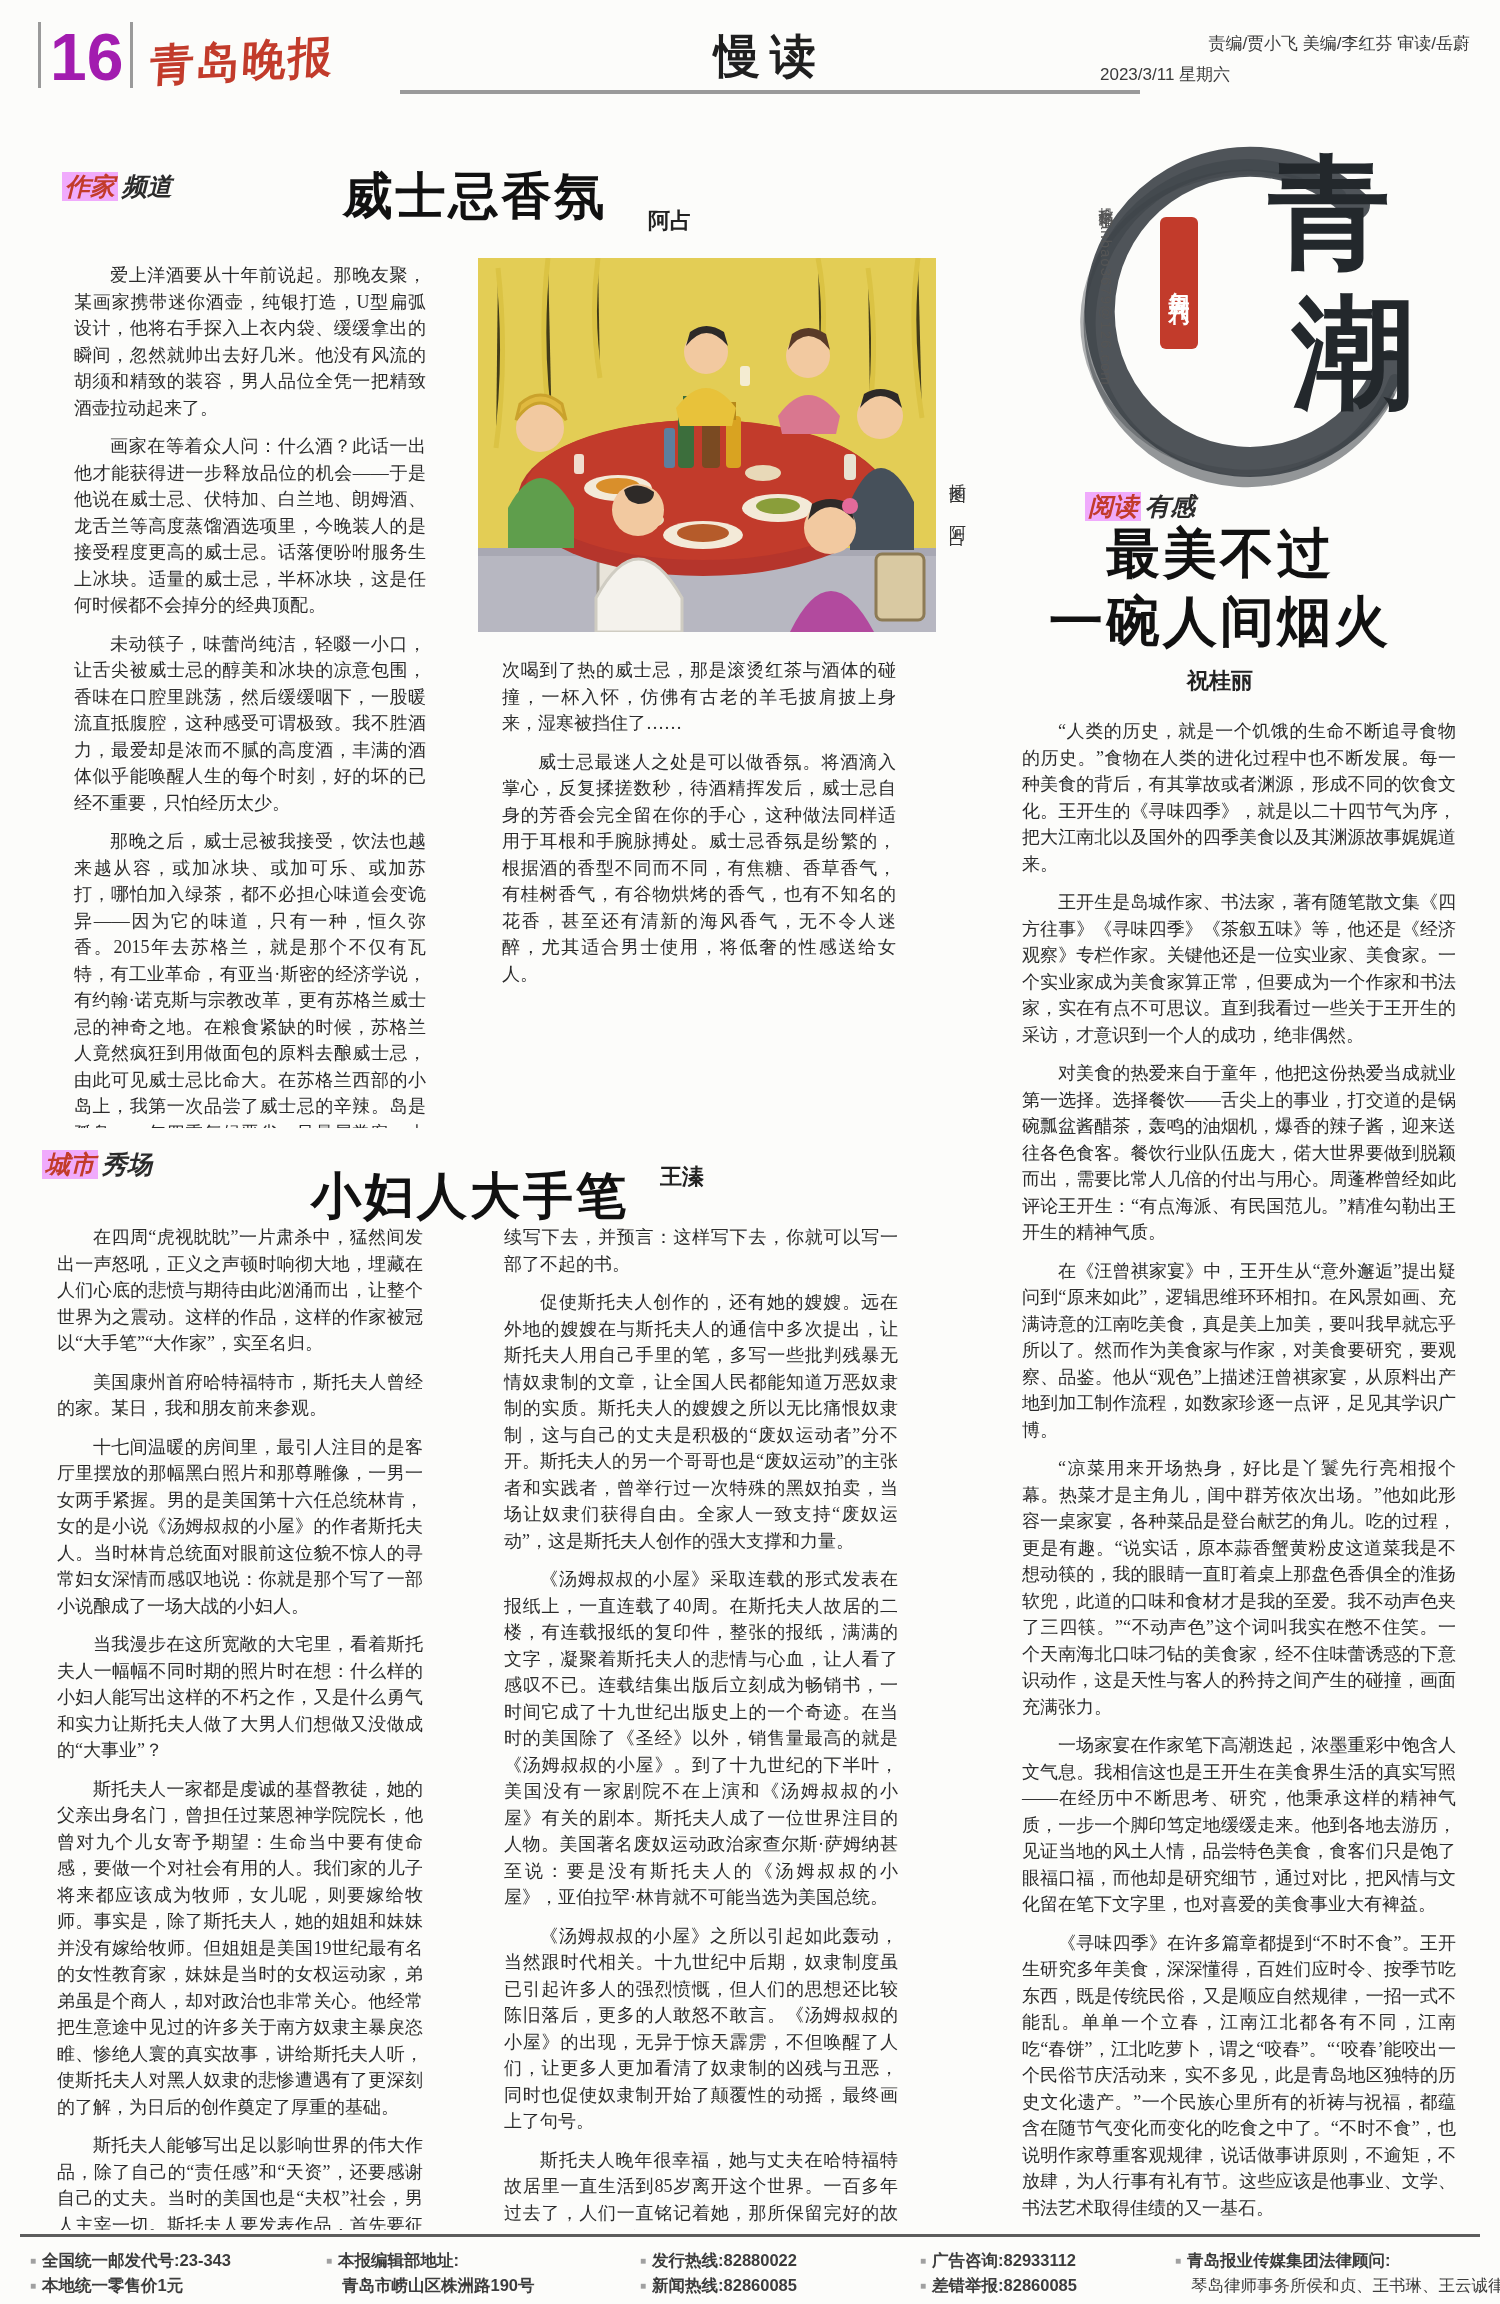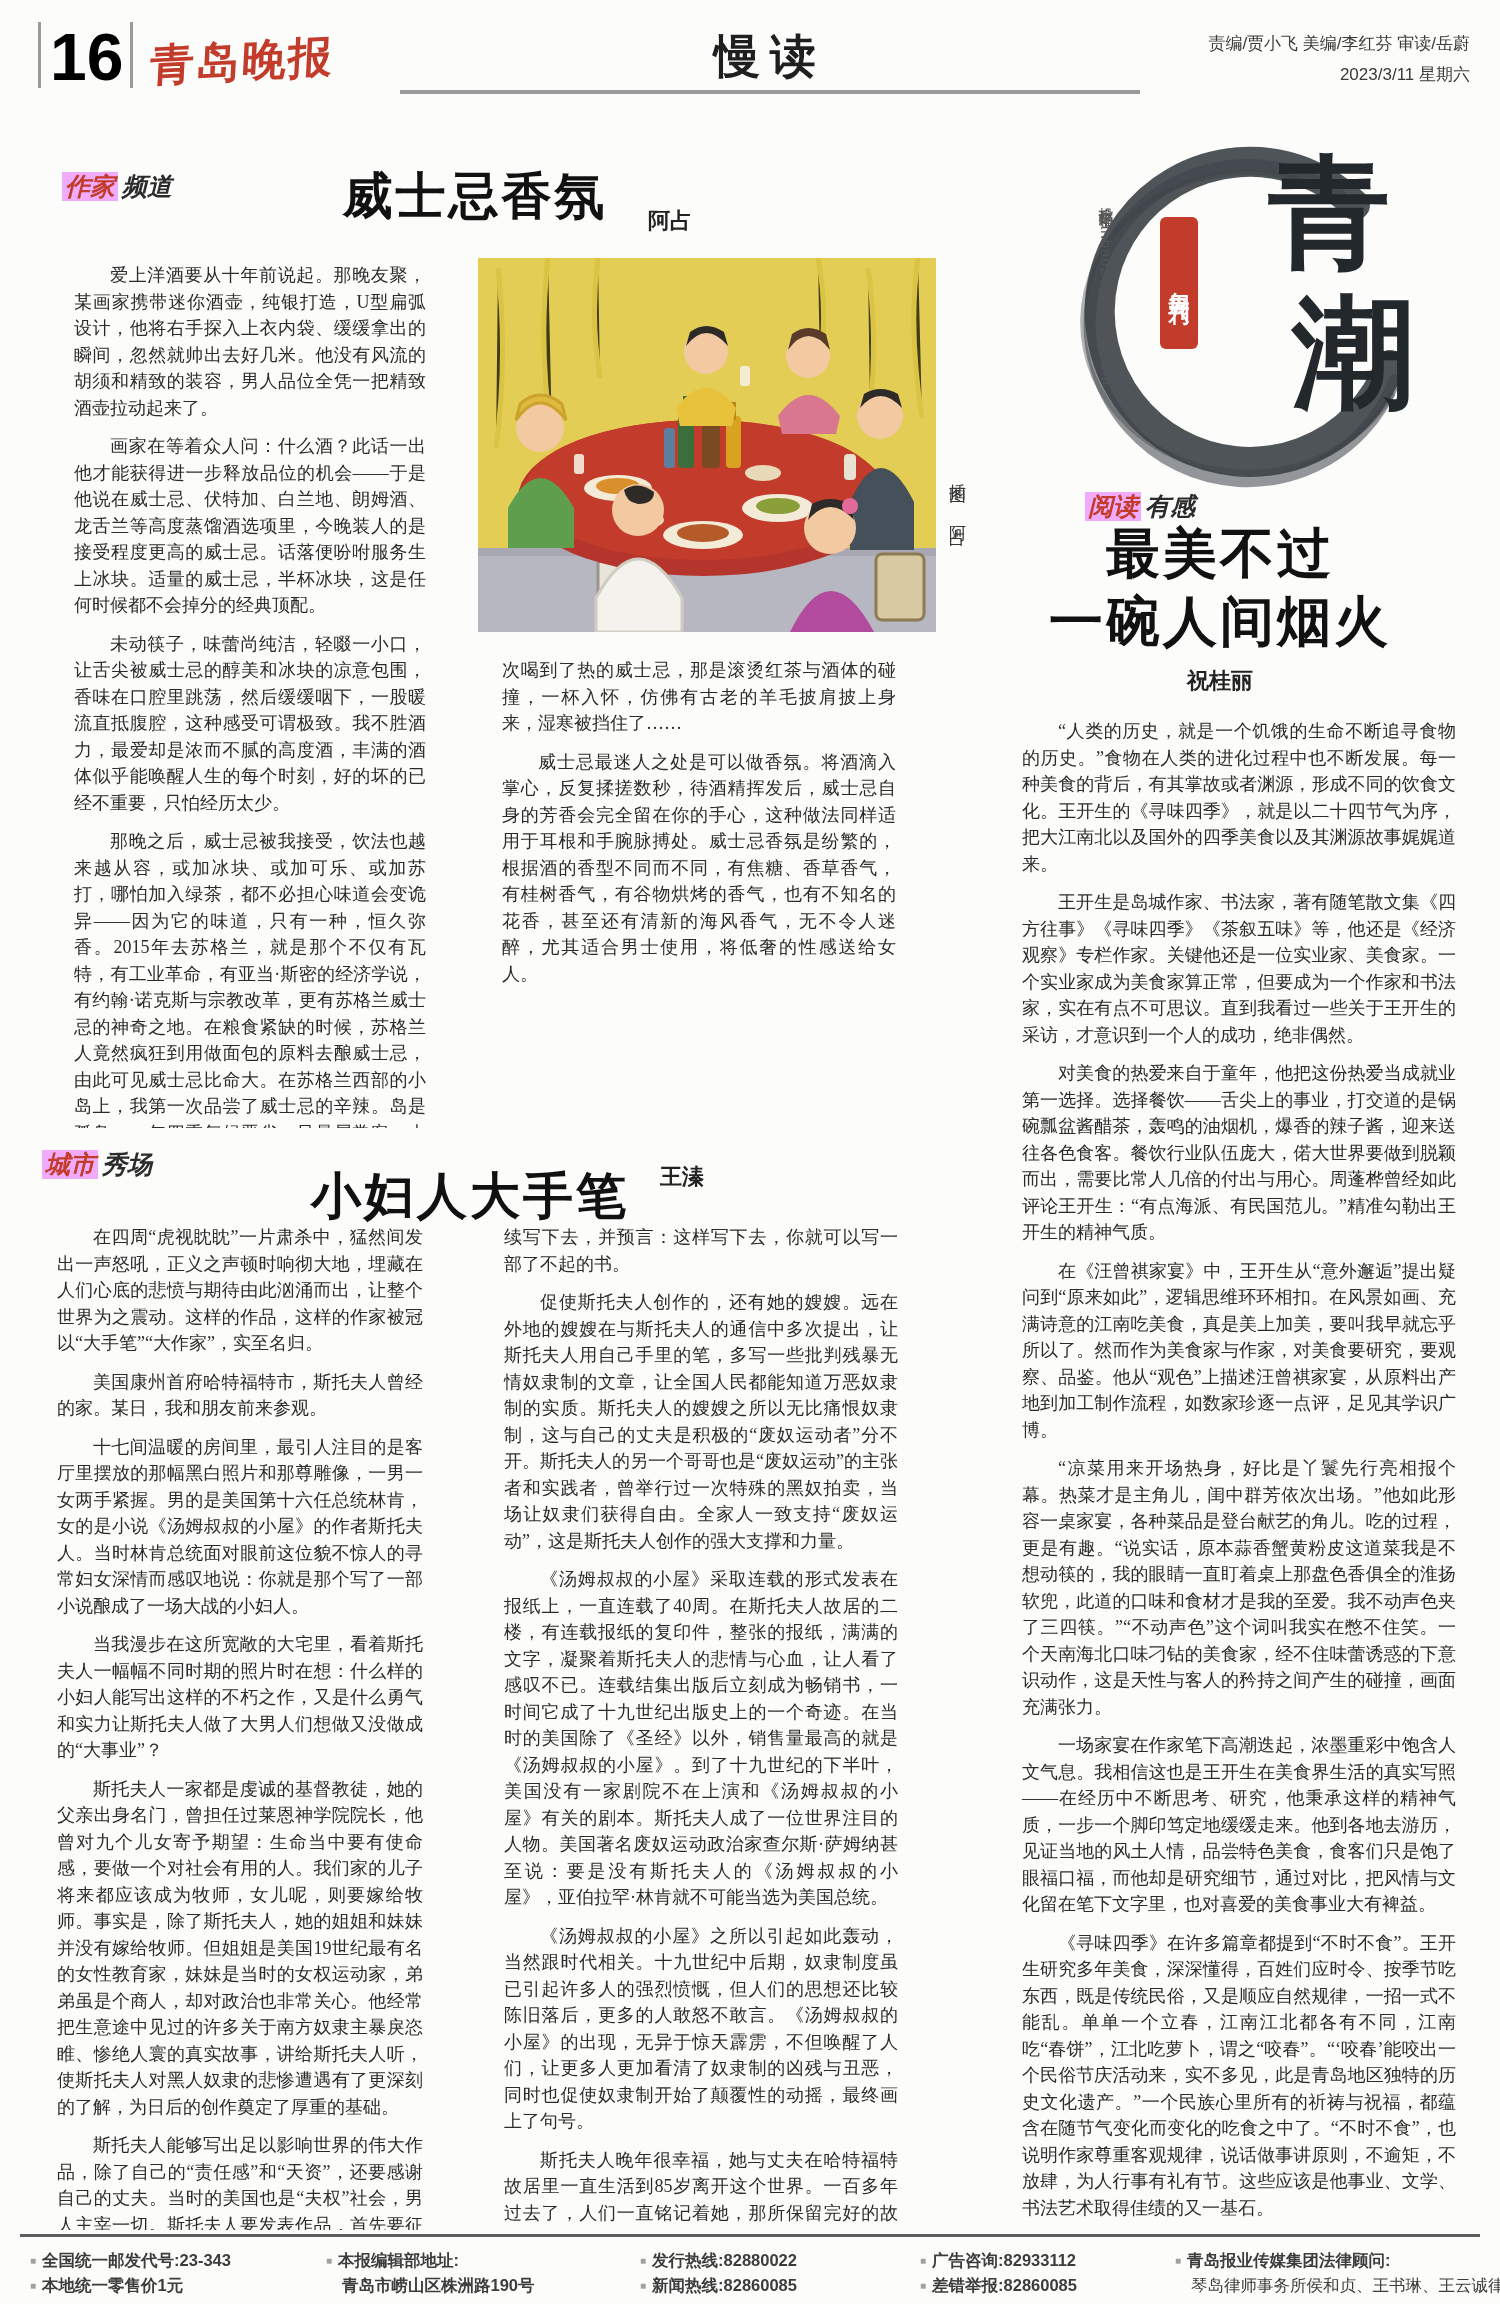--- a/index.html
+++ b/index.html
@@ -2,27 +2,27 @@
 <html><head>
 <meta charset="utf-8">
 <style>
   html,body{margin:0;padding:0;background:#e9e9e9;}
   .page{position:relative;width:1500px;height:2304px;margin:0 auto;background:#fcfcfa;
         font-family:"Liberation Serif",serif;color:#2a2a2a;overflow:hidden;}
   .abs{position:absolute;}
 
   
   .vbar{width:3px;background:#9a9a9a;}
-  .page-num{font-family:"Liberation Sans",sans-serif;font-size:66px;font-weight:700;color:#000000;line-height:1;}
+  .page-num{font-family:"Liberation Sans",sans-serif;font-size:66px;font-weight:700;color:#a21caf;line-height:1;}
   .paper-name{font-size:44px;font-weight:700;color:#c23b2b;transform:rotate(-3deg) skewX(-6deg);
               font-family:"Liberation Serif",serif;letter-spacing:2px;}
   .section-title{font-family:"Liberation Sans",sans-serif;font-size:46px;font-weight:700;color:#1f1f1f;letter-spacing:10px;}
   .header-rule{background:#9a9a9a;height:4px;}
   .editors{font-size:17px;color:#3a3a3a;font-family:"Liberation Sans",sans-serif;}
-  .date{font-size:17px;color:#3a3a3a;font-family:"Liberation Sans",sans-serif;text-align:right;margin-top:8px;}
+  .date{font-size:17px;color:#3a3a3a;font-family:"Liberation Sans",sans-serif;text-align:left;margin-top:8px;}
 
   
   .col-label{font-size:25px;font-weight:700;white-space:nowrap;}
   .col-label .red{color:#c23b2b;background:#f0abfc;padding:1px 3px;font-style:italic;}
   .col-label .rest{color:#2b2b2b;font-style:italic;margin-left:4px;}
 
   
   .big-title{font-family:"Liberation Sans",sans-serif;font-weight:700;color:#111;
              font-size:50px;letter-spacing:3px;text-align:center;line-height:1.15;}
   .author{font-family:"Liberation Sans",sans-serif;font-size:22px;font-weight:700;color:#222;}

